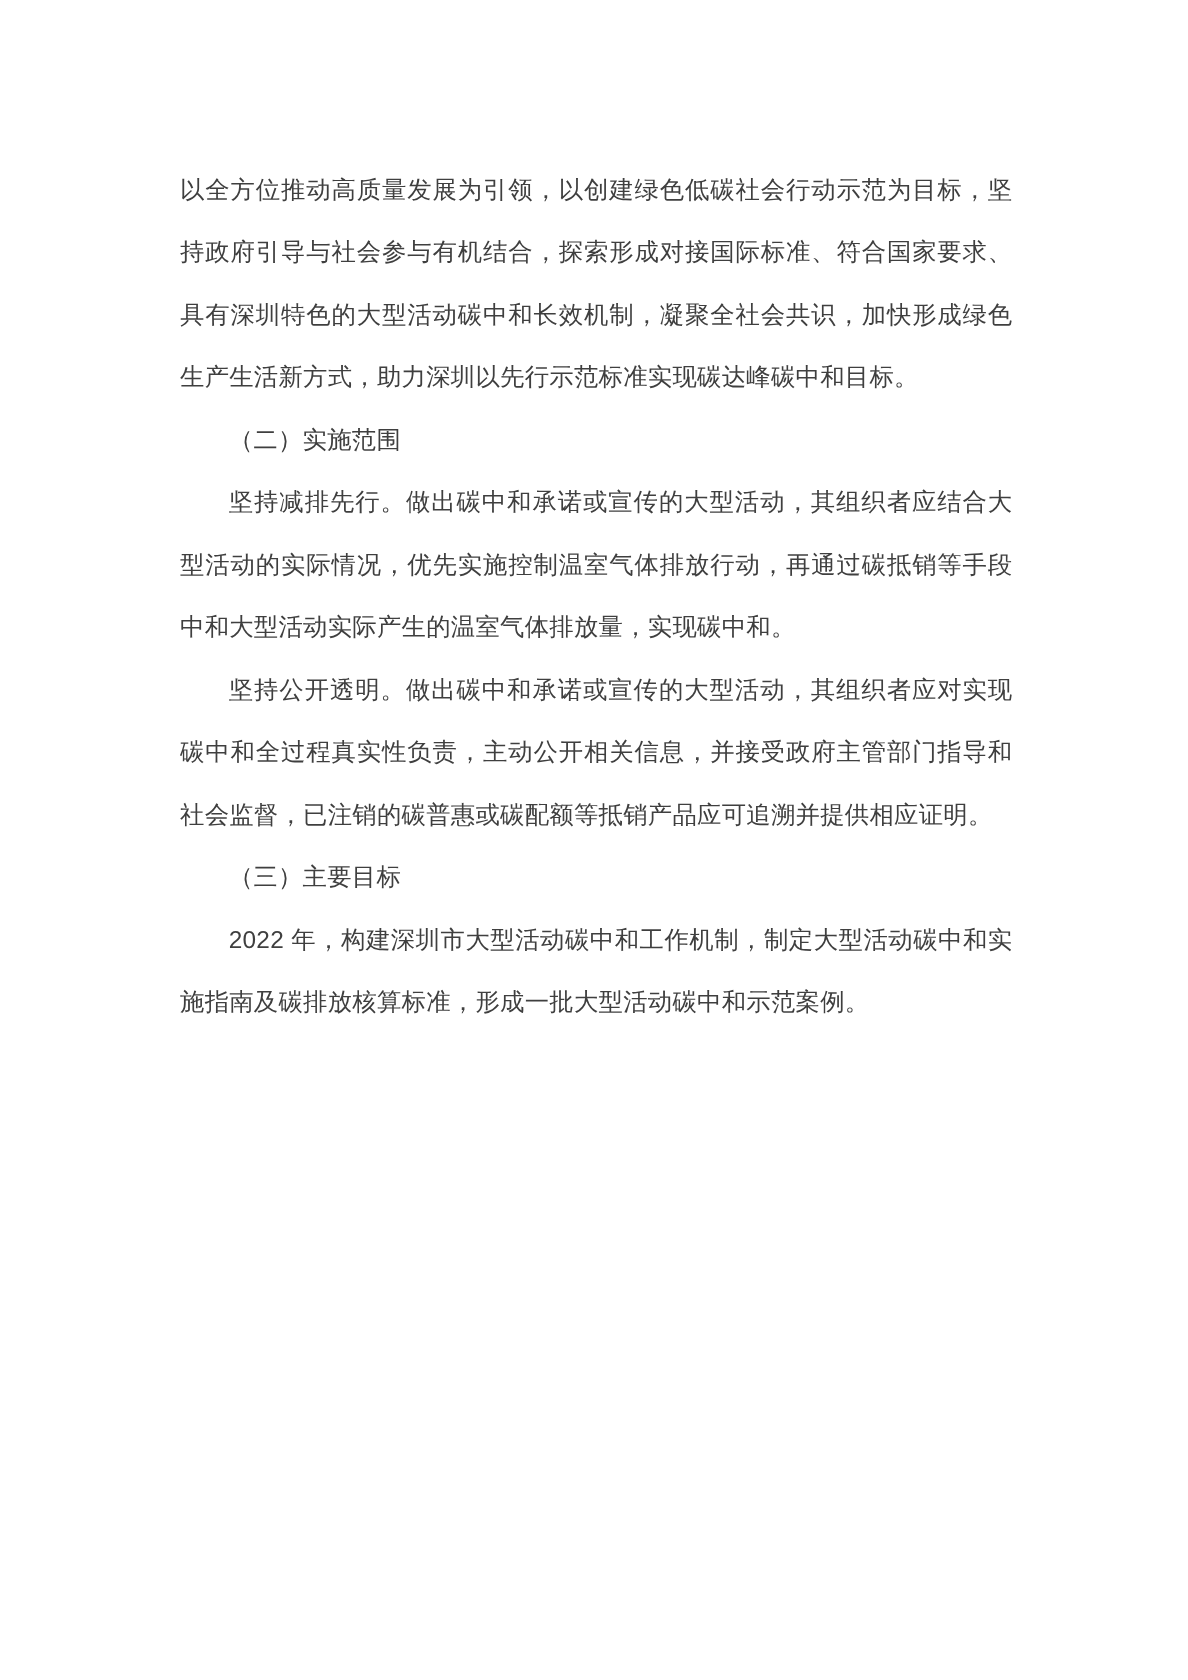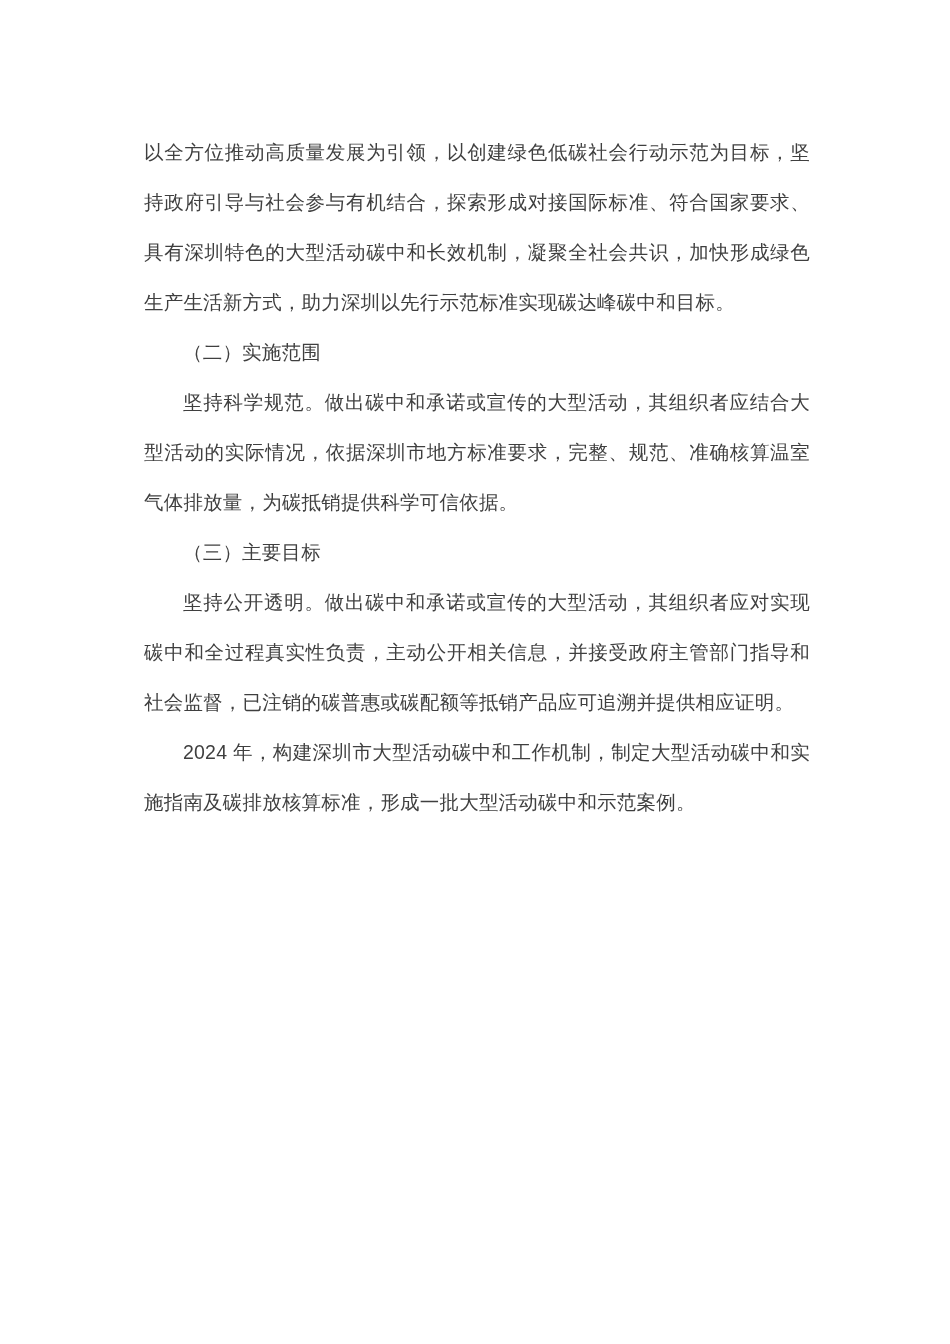--- a/index.html
+++ b/index.html
@@ -36,18 +36,18 @@
     text-align: left;
   }
 </style>
 </head>
 <body>
 
 <div class="page">
   <div class="content">
     <p class="para">以全方位推动高质量发展为引领，以创建绿色低碳社会行动示范为目标，坚持政府引导与社会参与有机结合，探索形成对接国际标准、符合国家要求、具有深圳特色的大型活动碳中和长效机制，凝聚全社会共识，加快形成绿色生产生活新方式，助力深圳以先行示范标准实现碳达峰碳中和目标。</p>
     <p class="para heading">（二）实施范围</p>
-    <p class="para indent">坚持科学规范。做出碳中和承诺或宣传的大型活动，其组织者应结合大型活动的实际情况，依据深圳市地方标准要求，完整、规范、准确核算温室气体排放量，为碳抵销提供科学可信依据。</p>
+    <p class="para indent">坚持减排先行。做出碳中和承诺或宣传的大型活动，其组织者应结合大型活动的实际情况，优先实施控制温室气体排放行动，再通过碳抵销等手段中和大型活动实际产生的温室气体排放量，实现碳中和。</p>
+    <p class="para indent">坚持公开透明。做出碳中和承诺或宣传的大型活动，其组织者应对实现碳中和全过程真实性负责，主动公开相关信息，并接受政府主管部门指导和社会监督，已注销的碳普惠或碳配额等抵销产品应可追溯并提供相应证明。</p>
     <p class="para heading">（三）主要目标</p>
-    <p class="para indent">坚持公开透明。做出碳中和承诺或宣传的大型活动，其组织者应对实现碳中和全过程真实性负责，主动公开相关信息，并接受政府主管部门指导和社会监督，已注销的碳普惠或碳配额等抵销产品应可追溯并提供相应证明。</p>
-    <p class="para indent">2024 年，构建深圳市大型活动碳中和工作机制，制定大型活动碳中和实施指南及碳排放核算标准，形成一批大型活动碳中和示范案例。</p>
+    <p class="para indent">2022 年，构建深圳市大型活动碳中和工作机制，制定大型活动碳中和实施指南及碳排放核算标准，形成一批大型活动碳中和示范案例。</p>
   </div>
 </div>
 
 </body></html>

